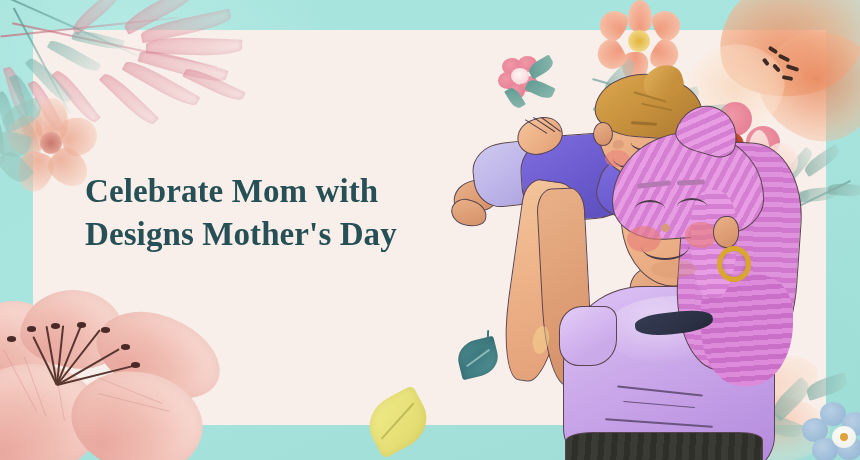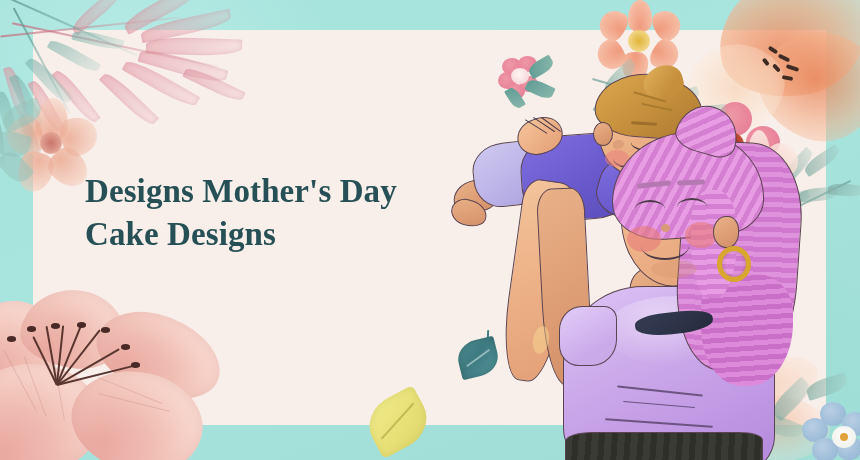--- a/index.html
+++ b/index.html
@@ -297,22 +297,22 @@
 
   <div class="float-leaf" id="teal-leaf">
     <div class="tip"></div>
       <div class="mid"></div>
   </div>
   <div class="float-leaf" id="yellow-leaf">
     <div class="mid"></div>
   </div>
 
   <h1 id="headline">
+    <span class="ln">Celebrate Mom with</span>
     <span class="ln">Designs Mother's Day</span>
-    <span class="ln">Cake Designs</span>
   </h1>
 
   <div id="illus">
 
     <div>
 
       <div class="skin-d outline" style="position:absolute;left:-2px;top:120px;width:44px;height:30px;border-radius:50% 30% 40% 60%/60% 50% 50% 40%;transform:rotate(-10deg);"></div>
       <div class="skin-d outline" style="position:absolute;left:-4px;top:140px;width:34px;height:24px;border-radius:40% 50% 55% 45%/50% 55% 45% 50%;transform:rotate(16deg);"></div>
 
       <div class="outline" style="position:absolute;left:18px;top:82px;width:72px;height:62px;border-radius:44% 30% 42% 36%/42% 40% 46% 44%;

